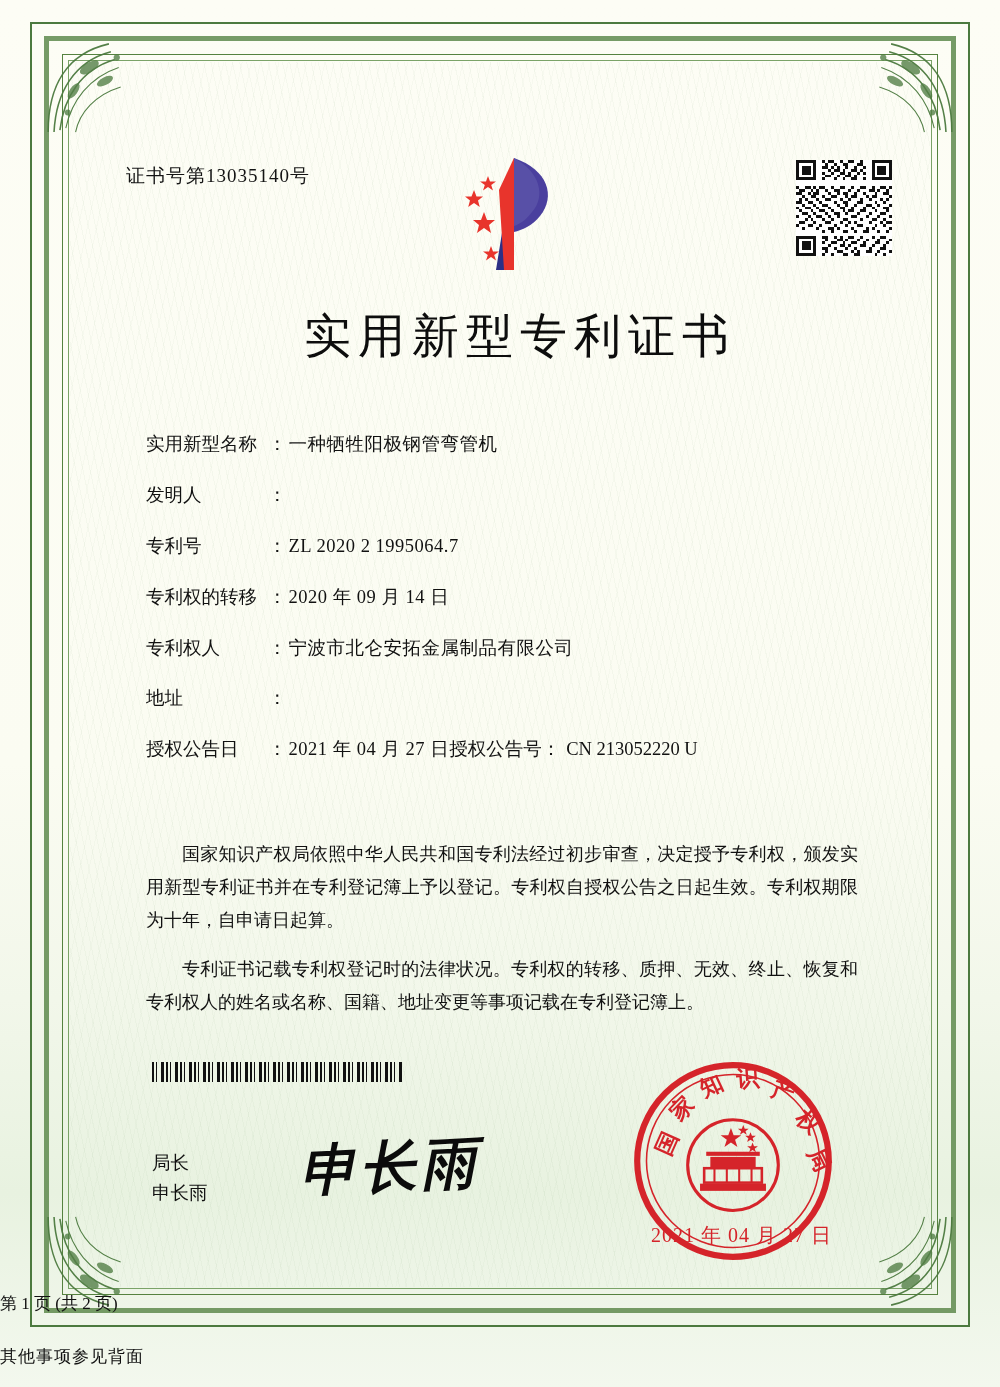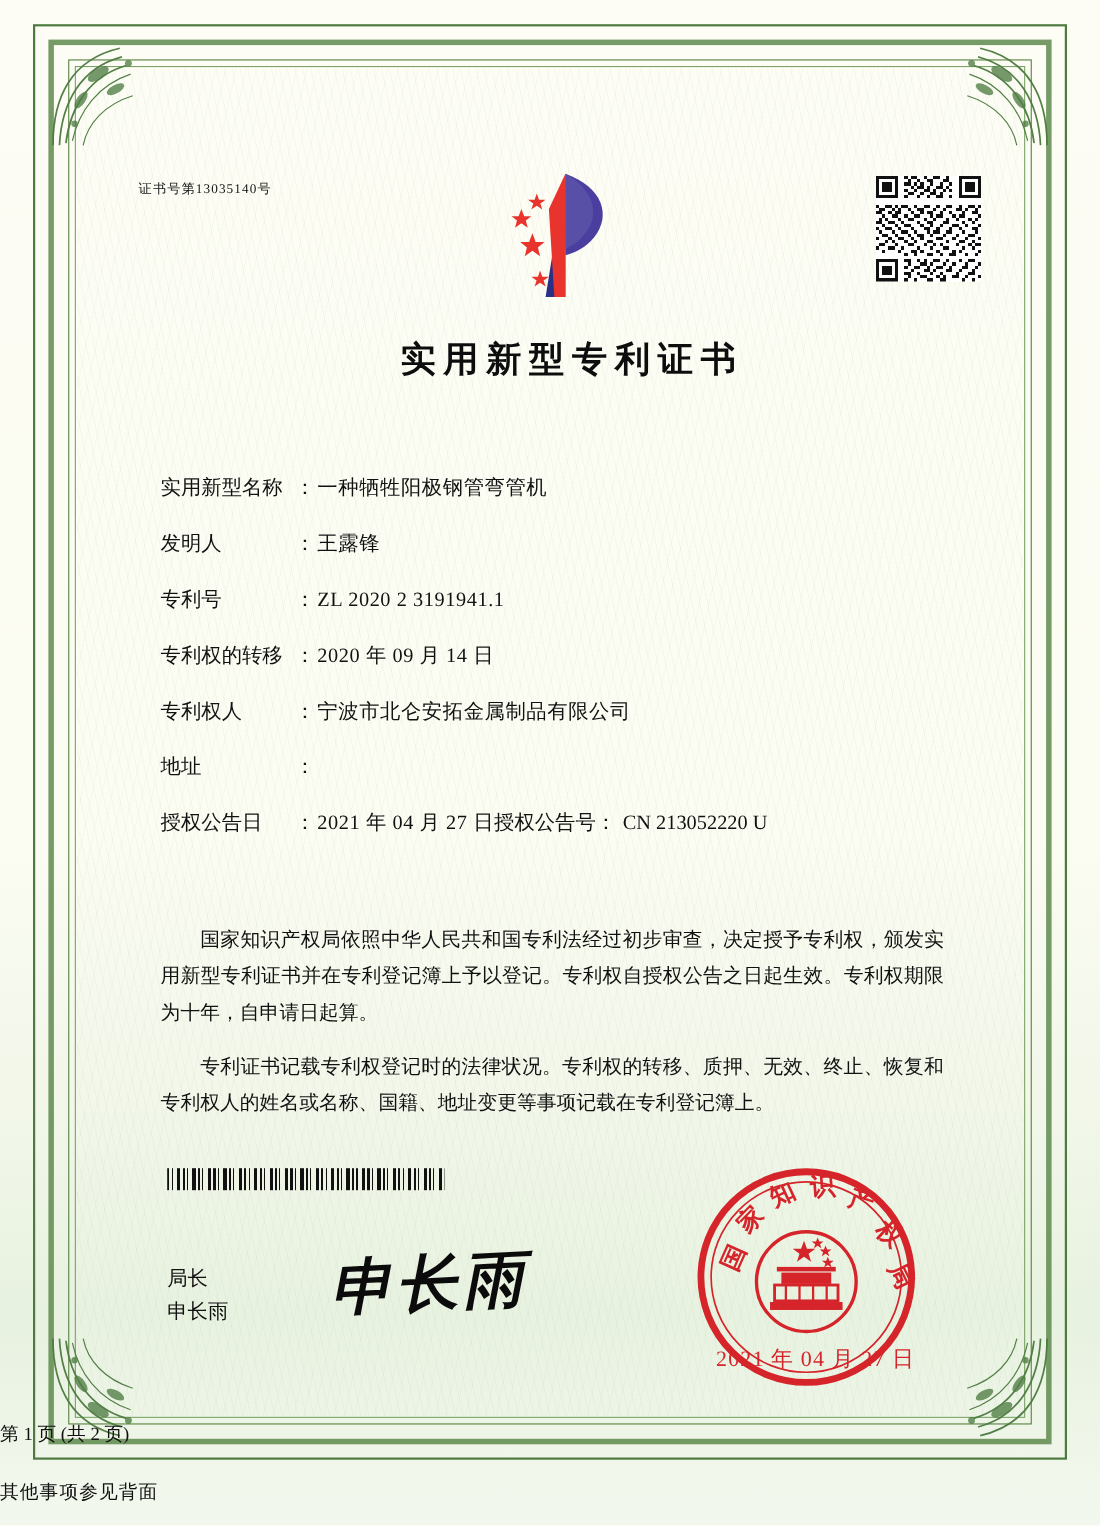--- a/index.html
+++ b/index.html
@@ -71,21 +71,21 @@
       repeating-linear-gradient(78deg, rgba(120,160,110,.055) 0px, rgba(120,160,110,.055) 1px, transparent 1px, transparent 7px),
       repeating-linear-gradient(-78deg, rgba(120,160,110,.045) 0px, rgba(120,160,110,.045) 1px, transparent 1px, transparent 9px);
     pointer-events: none;
   }
 
   
   .cert-no {
     position: absolute;
     left: 126px;
     top: 163px;
-    font-size: 12px;
+    font-size: 19px;
     letter-spacing: 1px;
     color: #141414;
   }
 
   .logo {
     position: absolute;
     left: 444px;
     top: 150px;
     width: 140px;
     height: 130px;
@@ -99,22 +99,22 @@
     width: 96px;
     height: 96px;
   }
   .qr svg { width: 100%; height: 100%; display: block; }
 
   .title {
     position: absolute;
     left: 0; right: 0;
     top: 305px;
     text-align: center;
-    font-size: 32px;
-    font-weight: bold;
+    font-size: 47px;
+    font-weight: normal;
     letter-spacing: 7px;
     color: #0d0d0d;
     font-family: "DejaVu Serif", "Liberation Serif", serif;
     margin-left: 40px;
   }
 
   
   .fields {
     position: absolute;
     left: 146px;
@@ -580,27 +580,26 @@
 
     <div class="row">
       <span class="lbl">实用新型名称</span>
       <span class="colon">：</span>
       <span class="val">一种牺牲阳极钢管弯管机</span>
     </div>
 
     <div class="row">
       <span class="lbl">发明人</span>
       <span class="colon">：</span>
-      <span class="val">王露锋</span>
     </div>
 
     <div class="row">
       <span class="lbl">专利号</span>
       <span class="colon">：</span>
-      <span class="val">ZL 2020 2 3191941.1</span>
+      <span class="val">ZL 2020 2 1995064.7</span>
     </div>
 
     <div class="row">
       <span class="lbl">专利权的转移</span>
       <span class="colon">：</span>
       <span class="val">2020 年 09 月 14 日</span>
     </div>
 
     <div class="row">
       <span class="lbl">专利权人</span>

